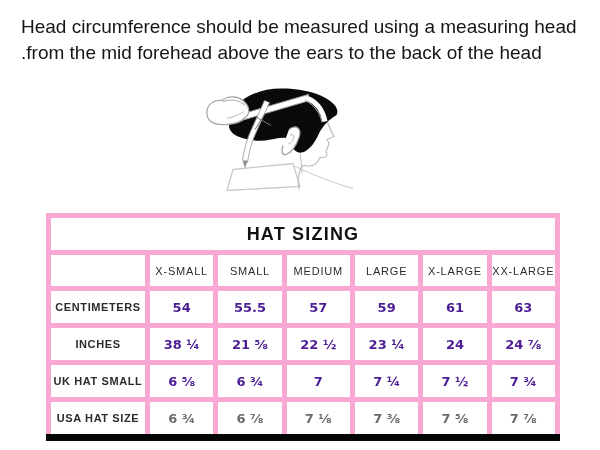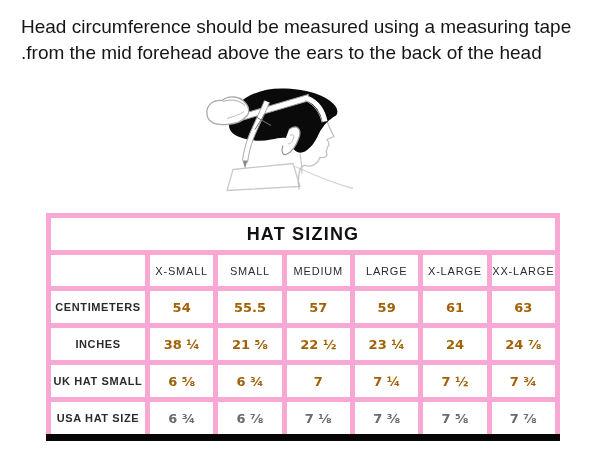--- a/index.html
+++ b/index.html
@@ -28,30 +28,30 @@
     height:32px; font-size:18px; font-weight:bold; letter-spacing:1.2px; color:#111;
   }
   td.head-cell {
     height:31px; font-size:11px; font-weight:normal; letter-spacing:0.8px; color:#2c2c2c;
   }
   td.label-cell {
     height:32px; text-align:left; padding-left:9px;
     font-size:11px; font-weight:bold; letter-spacing:0.6px; color:#2c2c2c;
   }
   td.value-cell {
-    font-size:13px; font-weight:600; color:#a16207;
+    font-size:13px; font-weight:600; color:#4c1d95;
     font-family:"DejaVu Sans","Liberation Sans",sans-serif;
   }
   tr.row-usa td.value-cell { color:#6b6b6b; }
 </style>
 </head>
 <body>
 
 <div class="instructions">
-  <div>Head circumference should be measured using a measuring tape</div>
+  <div>Head circumference should be measured using a measuring head</div>
   <div>.from the mid forehead above the ears to the back of the head</div>
 </div>
 
 <div class="figure">
   <svg width="150" height="108" viewBox="0 0 150 105">
 
     <path d="M28,84 L88,78 L95,101 L22,105 Z" fill="#ffffff" stroke="#c9c9c9" stroke-width="1.3"></path>
     <path d="M88,80 C105,88 130,98 148,103" fill="none" stroke="#d4d4d4" stroke-width="1.3"></path>
 
     <path d="M95,68 C96,75 97,80 97,88" fill="none" stroke="#c6c6c6" stroke-width="1.2"></path>

